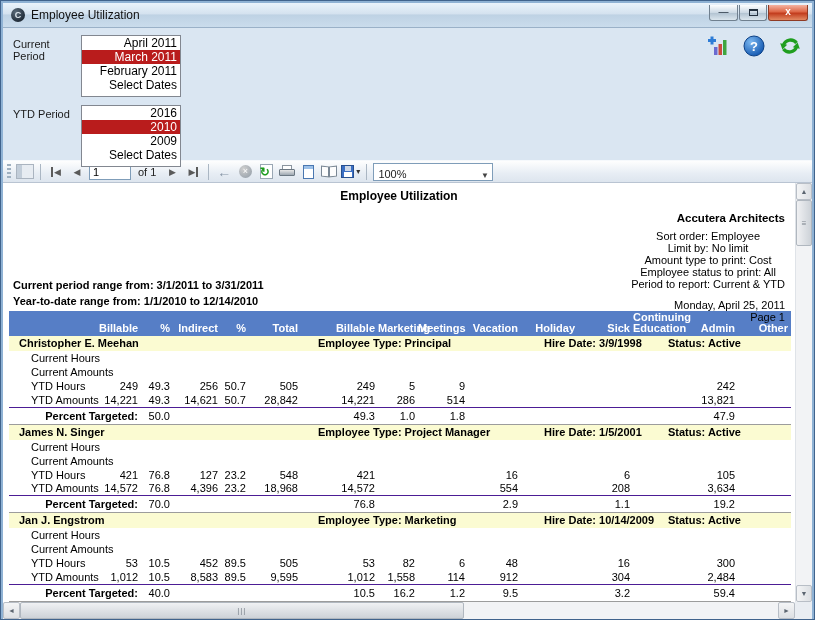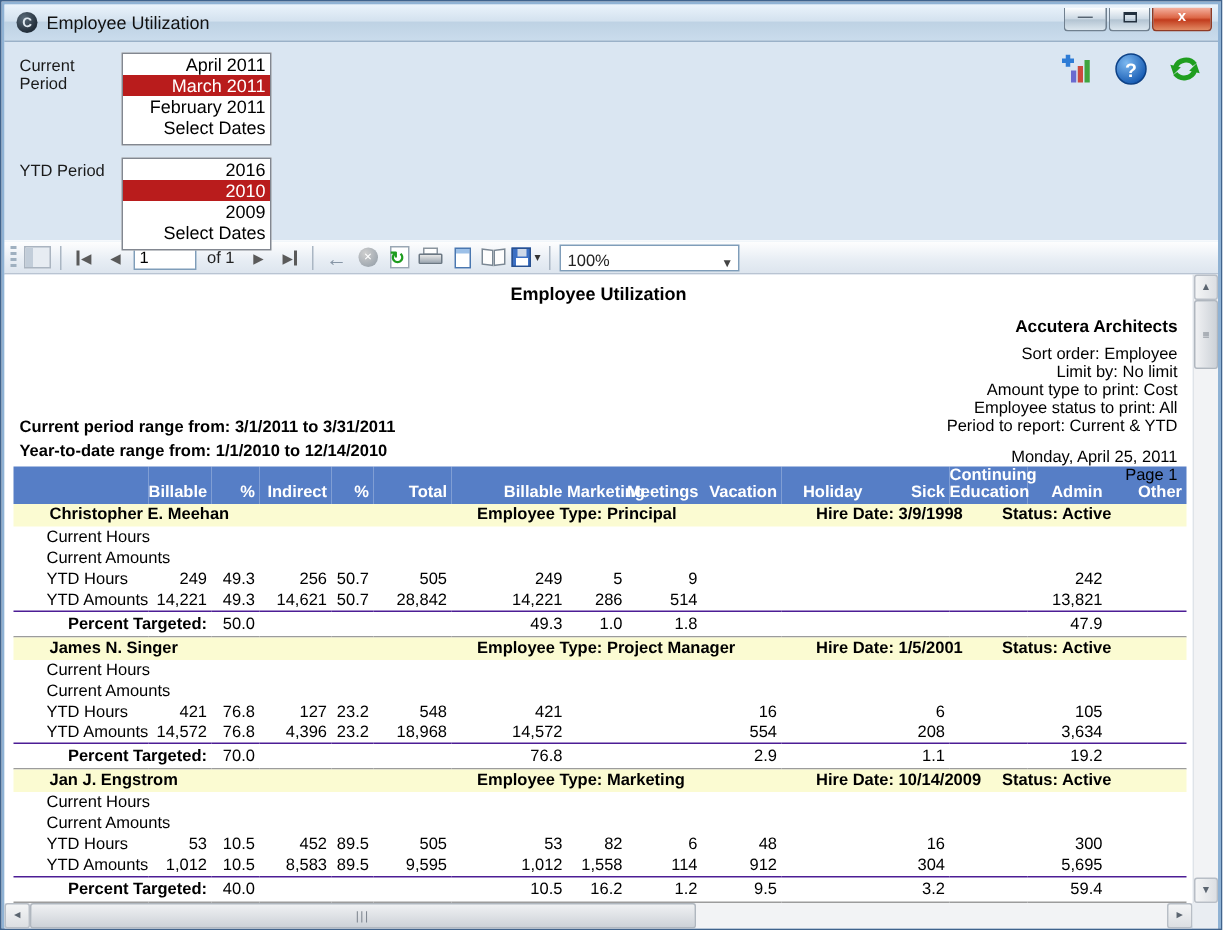--- a/index.html
+++ b/index.html
@@ -75,36 +75,36 @@
 
   
   .report-wrap { flex:1 1 auto; display:flex; flex-direction:column; margin:0 2px; min-height:0; }
   .report-main { flex:1 1 auto; display:flex; min-height:0; }
   .report-content { flex:1 1 auto; background:#fff; overflow:hidden; position:relative; }
 
   .rpt-header { position:relative; height:128px; font-size:11px; color:#000; }
   .rpt-title { position:absolute; top:6px; left:0; width:100%; text-align:center; font-weight:bold; font-size:12px; }
   .rpt-right { position:absolute; top:18px; right:10px; text-align:right; }
   .rpt-company { font-weight:bold; font-size:11.5px; margin-bottom:6px;margin-top:11px; }
-  .rpt-meta div { line-height:12px; }
+  .rpt-meta div { line-height:12px;text-align:center; }
   .rpt-date { margin-top:9px; line-height:12px; }
   .rpt-page { line-height:12px; }
   .rpt-left { position:absolute; left:10px; bottom:2px; font-weight:bold; }
   .rpt-left div { line-height:16px; }
 
   table.rt { border-collapse:collapse; table-layout:fixed; width:782px; margin-left:6px;
     font-family:"Liberation Sans",sans-serif; font-size:11px; color:#000; }
   .rt th { background:#567ec6; color:#fff; font-weight:bold; text-align:right; vertical-align:bottom;
     padding:1px 3px 2px 0; white-space:pre-line; line-height:11px; height:24px; font-size:11px; }
   .rt td { padding:0 3px 0 0; white-space:nowrap; overflow:visible; height:14px; }
   .rt .data-row td { text-align:right; }
   .rt td.row-label { text-align:left; padding-left:22px; overflow:visible; }
   .rt .emp-td { padding:0; }
   .emp-head-inner { position:relative; height:15px; background:#fbfbd2; font-weight:bold; line-height:15px; }
-  .emp-head-inner .nm { position:absolute; left:24px; }
+  .emp-head-inner .nm { position:absolute; left:10px; }
   .emp-head-inner .tp { position:absolute; left:309px; }
   .emp-head-inner .hd { position:absolute; left:535px; }
   .emp-head-inner .st { position:absolute; left:659px; }
   .rt .pct-row td { border-top:1px solid #4c1d95; border-bottom:1px solid #9c9c9c; height:17px; text-align:right; }
   .rt .pct-row td.pct-label { font-weight:bold; }
   .rt .partial-row td { padding:0; border:none; }
 
   
   .vscroll { flex:0 0 17px; background:#f2f3f5; border-left:1px solid #dfe3e8; display:flex; flex-direction:column; }
   .hscroll-row { flex:0 0 17px; display:flex; }
@@ -566,21 +566,21 @@
                 <td>8,583</td>
                 <td>89.5</td>
                 <td>9,595</td>
                 <td>1,012</td>
                 <td>1,558</td>
                 <td>114</td>
                 <td>912</td>
                 <td></td>
                 <td>304</td>
                 <td></td>
-                <td>5,695</td>
+                <td>2,484</td>
                 <td></td>
               </tr>
               <tr class="pct-row">
                 <td class="pct-label" colspan="2">Percent Targeted:</td>
                 <td>40.0</td>
                 <td></td>
                 <td></td>
                 <td></td>
                 <td>10.5</td>
                 <td>16.2</td>

